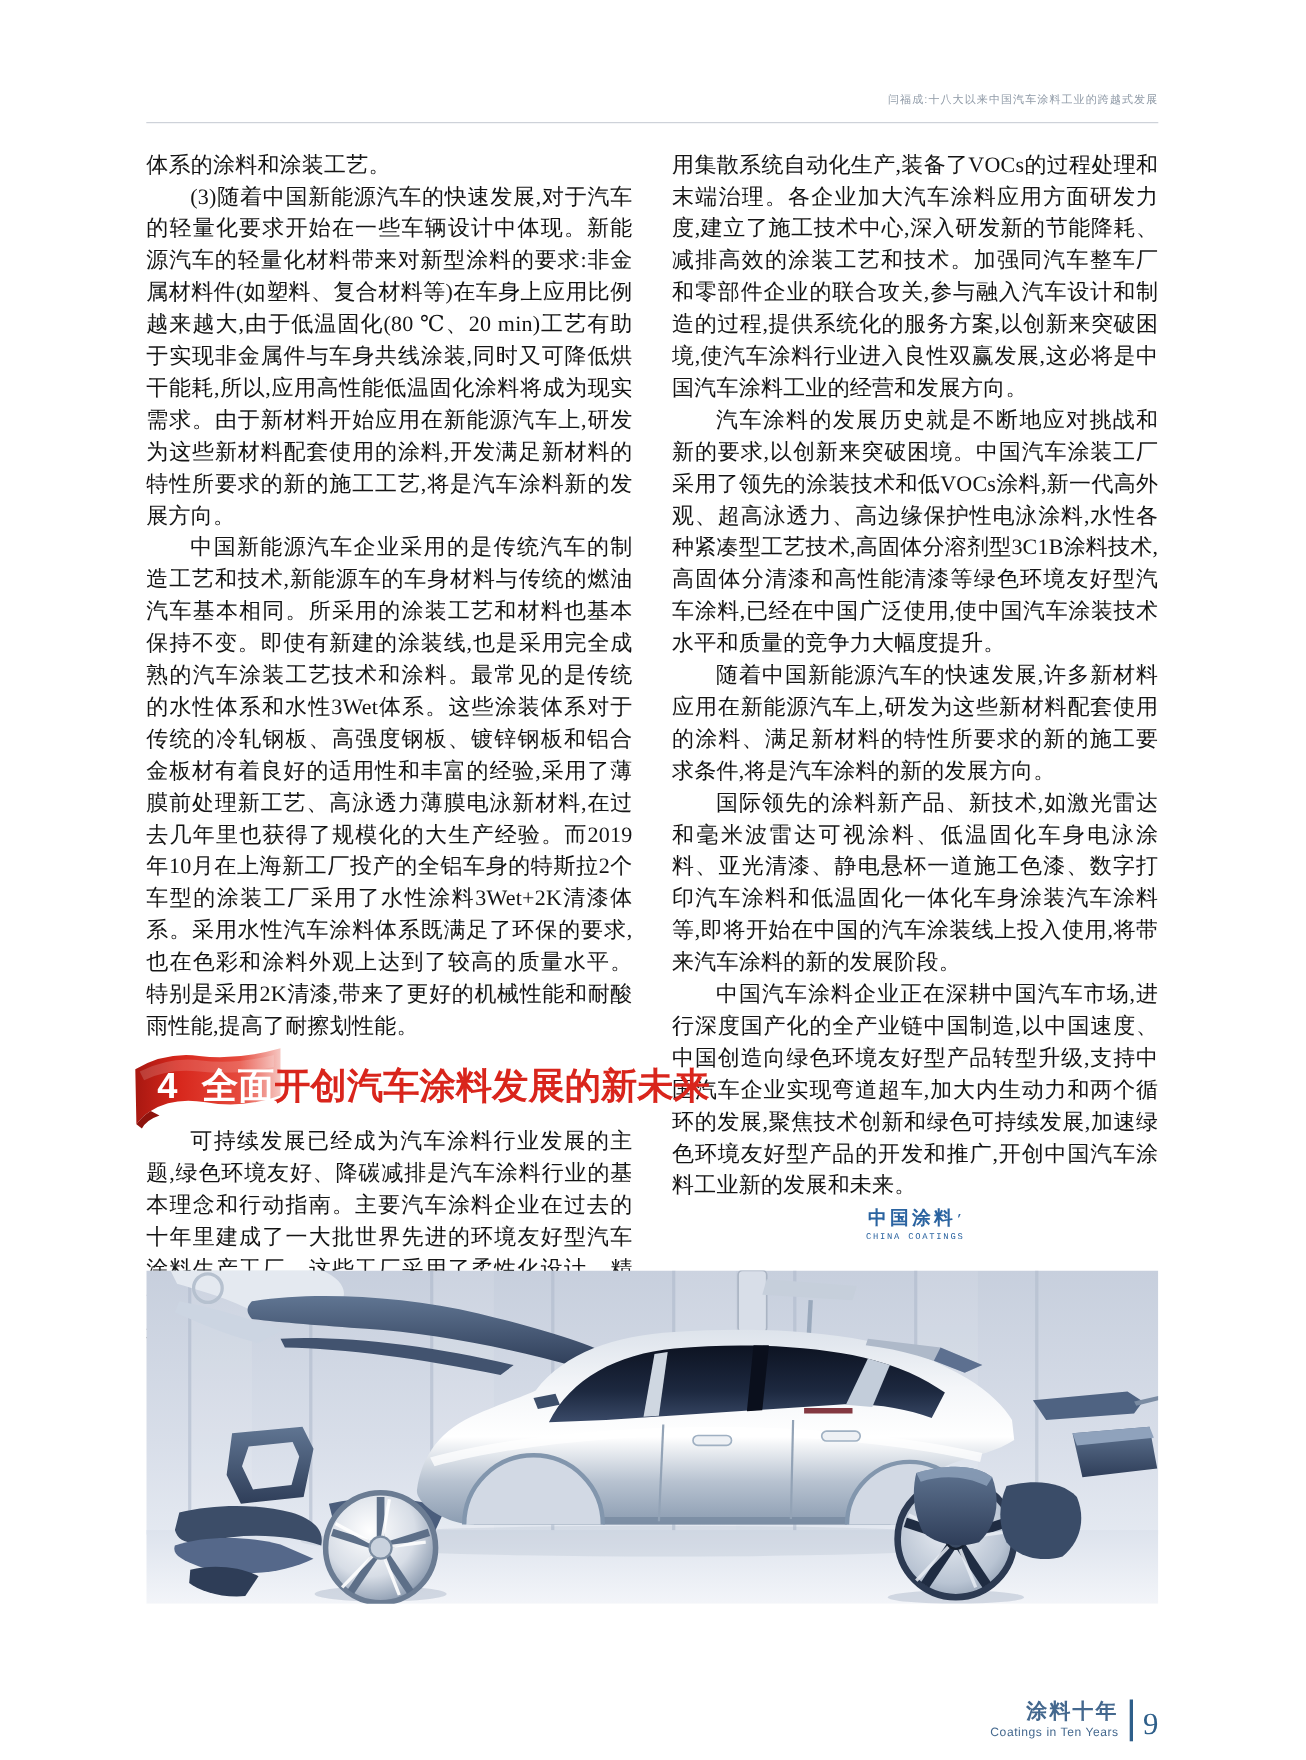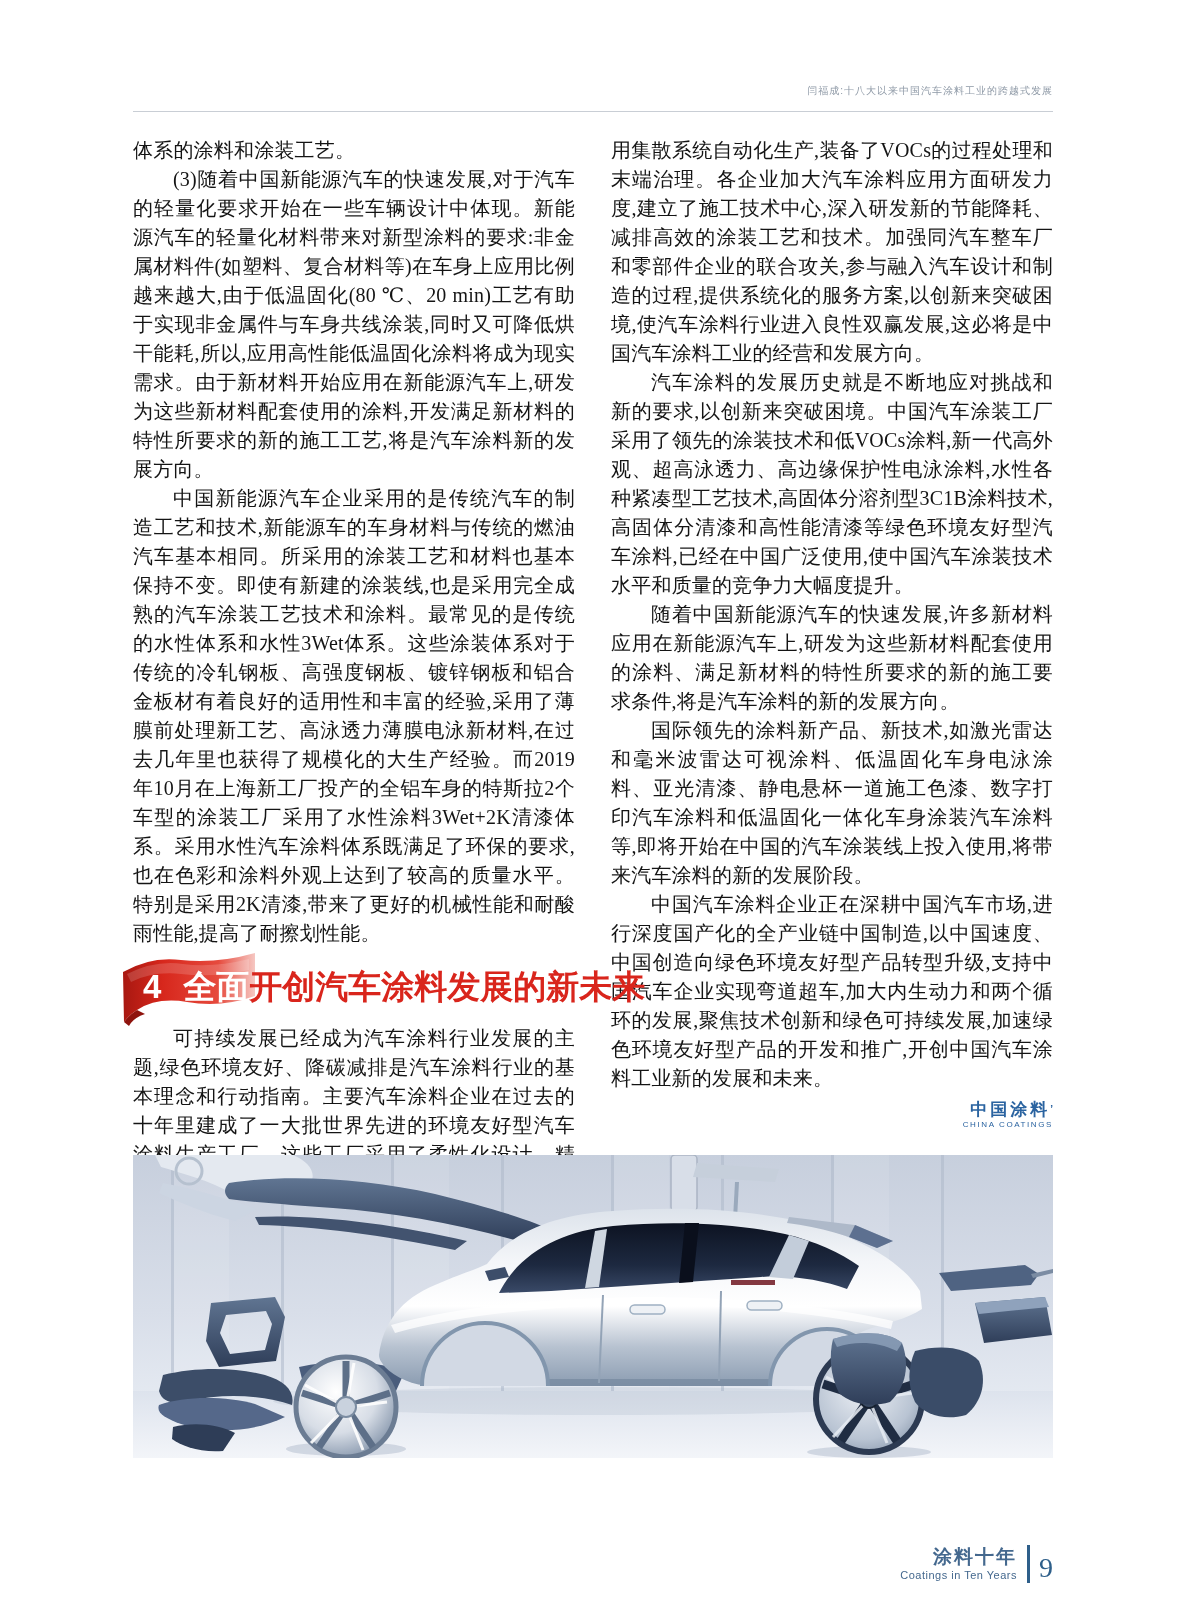--- a/index.html
+++ b/index.html
@@ -31,22 +31,22 @@
   .sec-heading svg.flag{position:absolute;left:-12px;top:-6px;z-index:0;}
   .sec-heading .htext{
     position:absolute;left:0;top:14px;z-index:1;white-space:nowrap;
     font-family:"Liberation Sans","DejaVu Sans",sans-serif;
     font-weight:bold;font-size:33px;line-height:34px;
   }
   .h-num{color:#ffffff;margin-left:10px;margin-right:22px;}
   .h-white{color:#ffffff;}
   .h-red{color:#d9251c;}
   .logo-block{
-    margin-top:8px;text-align:right;
-    font-family:Liberation Sans, sans-serif;color:#2a63a0;
+    margin-top:8px;text-align:center;
+    font-family:Liberation Mono, monospace;color:#2a63a0;
   }
   .logo-cn{font-size:17px;font-weight:bold;letter-spacing:3px;line-height:18px;}
   .logo-mark{font-size:10px;vertical-align:top;letter-spacing:0;}
   .logo-en{font-size:8px;letter-spacing:1.6px;line-height:11px;}
   .figure{
     position:absolute;top:1155px;left:133px;width:920px;height:303px;
   }
   .page-footer{
     position:absolute;top:1500px;left:133px;width:920px;height:48px;
     display:flex;justify-content:flex-end;align-items:center;

